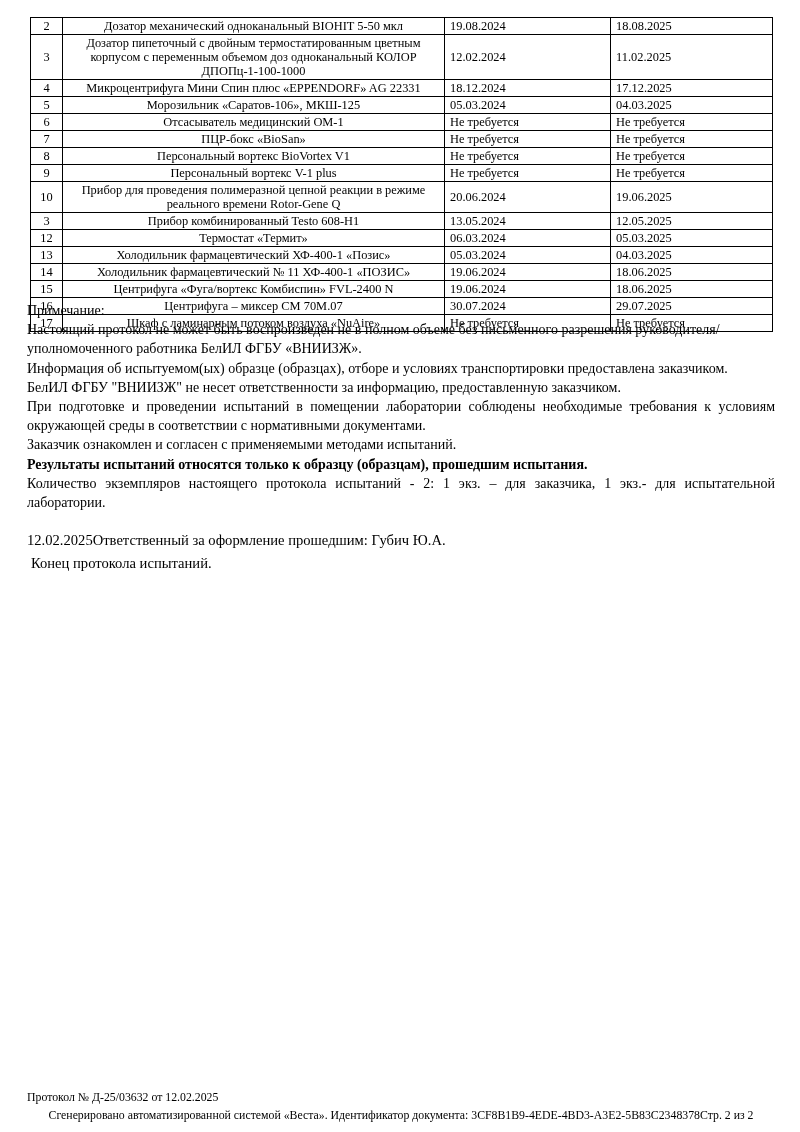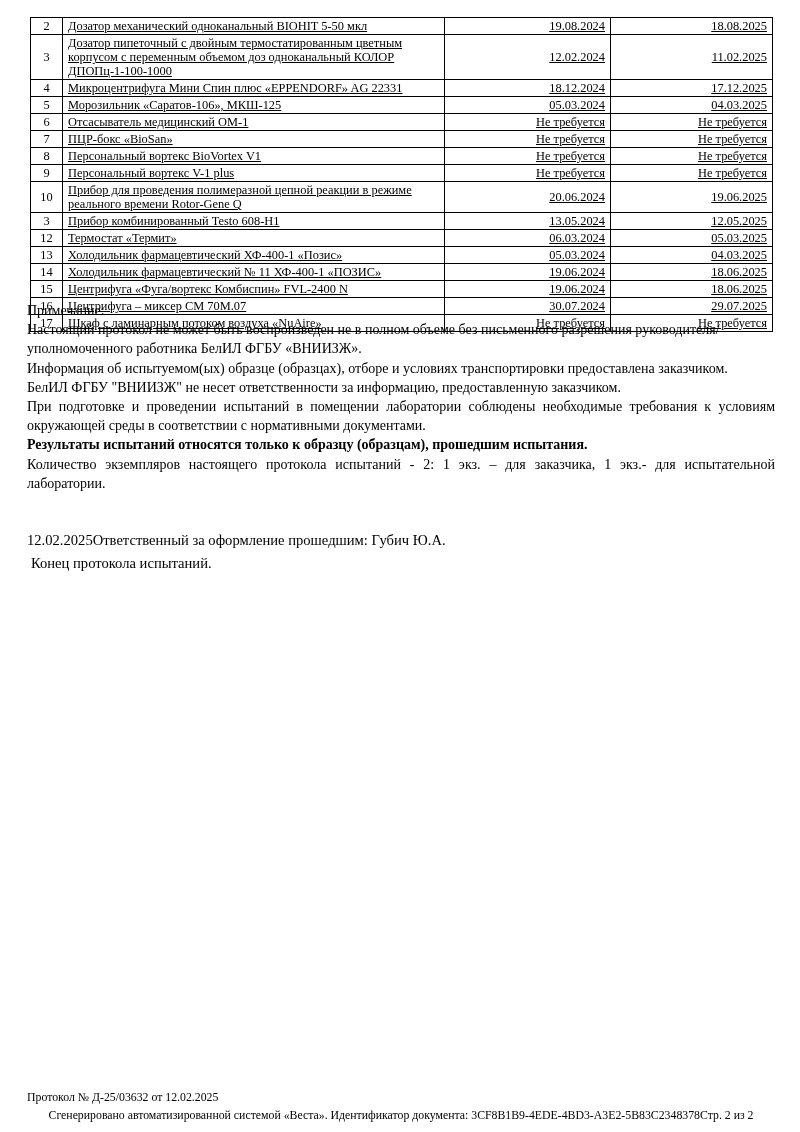--- a/index.html
+++ b/index.html
@@ -25,22 +25,22 @@
   table.equip td {
     border: 1px solid #000;
     font-size: 12.4px;
     line-height: 14px;
     padding: 1px 5px;
     vertical-align: middle;
     overflow: hidden;
   }
   table.equip tr { height: 16px; }
   td.c-num  { text-align: center; padding: 1px 2px; }
-  td.c-name { text-align: left; text-decoration: underline; }
-  td.c-date { text-align: right; text-decoration: underline; }
+  td.c-name { text-align: center; }
+  td.c-date { text-align: left; }
 
   
   .notes {
     position: absolute;
     top: 301px;
     left: 27px;
     width: 748px;
     font-size: 14px;
     line-height: 19.2px;
   }
@@ -183,20 +183,21 @@
       </tbody>
   </table>
 
   <div class="notes">
     <p>Примечание:</p>
     <div>
         <p>Настоящий протокол не может быть воспроизведен не в полном объеме без письменного разрешения руководителя/уполномоченного работника БелИЛ ФГБУ «ВНИИЗЖ».</p>
         <p>Информация об испытуемом(ых) образце (образцах), отборе и условиях транспортировки предоставлена заказчиком.</p>
         <p>БелИЛ ФГБУ "ВНИИЗЖ" не несет ответственности за информацию, предоставленную заказчиком.</p>
         <p class="justify">При подготовке и проведении испытаний в помещении лаборатории соблюдены необходимые требования к условиям окружающей среды в соответствии с нормативными документами.</p>
+        <p>Заказчик ознакомлен и согласен с применяемыми методами испытаний.</p>
         <p class="bold">Результаты испытаний относятся только к образцу (образцам), прошедшим испытания.</p>
         <p class="justify">Количество экземпляров настоящего протокола испытаний - 2: 1 экз. – для заказчика, 1 экз.- для испытательной лаборатории.</p>
       </div>
   </div>
 
   <div class="signoff">
     <div class="sign-row">
       <span>12.02.2025</span>
       <span>Ответственный за оформление прошедшим: Губич Ю.А.</span>
     </div>

